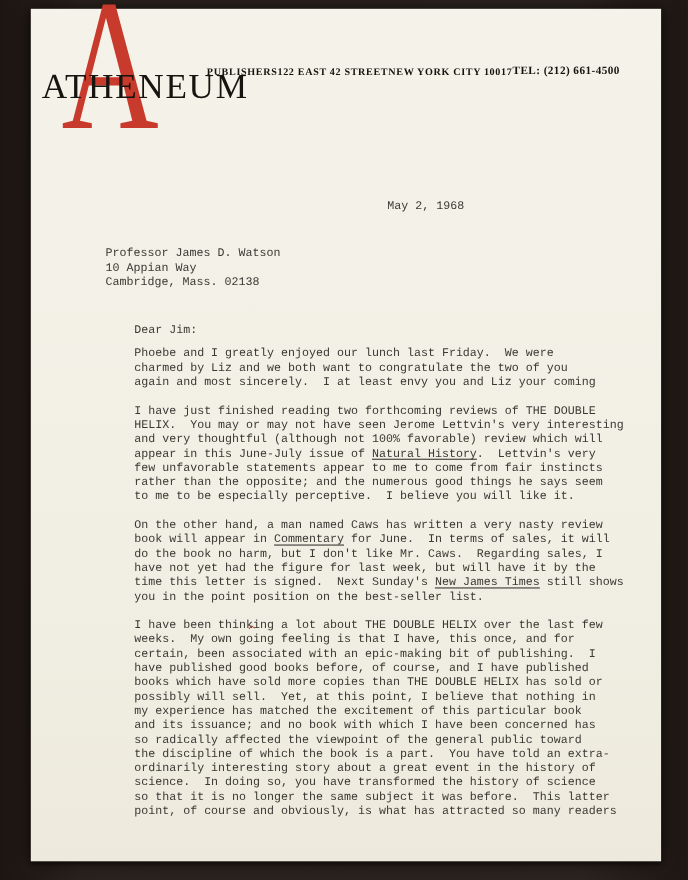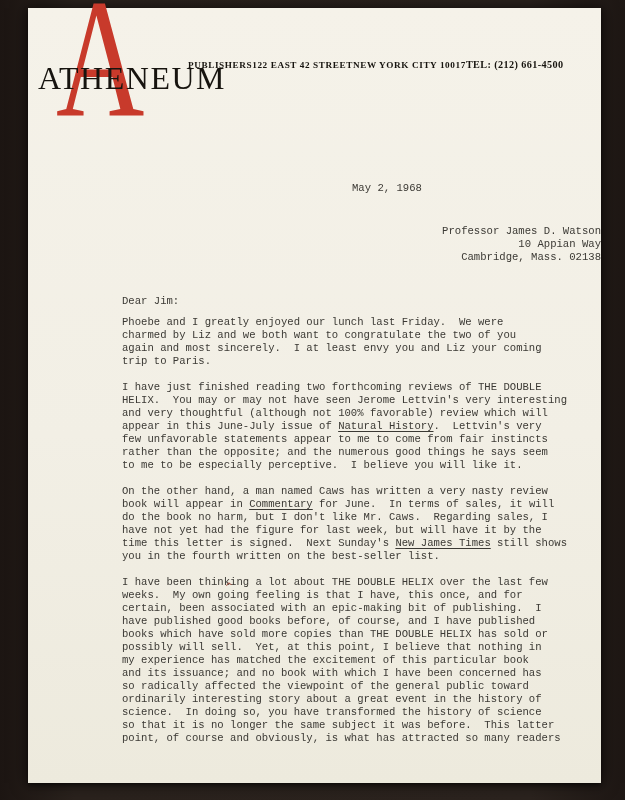--- a/index.html
+++ b/index.html
@@ -46,21 +46,21 @@
     font-weight:bold;white-space:nowrap;
   }
   .info-line .tel{font-size:10.2px;letter-spacing:0.4px;}
   
   .typed{
     font-family:"Liberation Mono", monospace;
     font-size:10.6px;line-height:13px;color:var(--ink);
     white-space:pre;
   }
   .date{margin-top:34px;margin-left:324px;}
-  .recipient{margin-top:30px;margin-left:68px;text-align:right;}
+  .recipient{margin-top:30px;margin-left:68px;}
   .salutation{margin-top:31px;margin-left:94px;}
   .letter-body{margin-top:8px;margin-left:94px;}
   .paragraph{margin:0 0 13px 0;}
   .u{text-decoration:underline;text-underline-offset:2px;}
   .annotated{position:relative;text-align:right;}
   .ink-mark{
     position:absolute;left:8px;top:-9px;
     font-family:"DejaVu Sans", sans-serif;
     font-style:italic;font-size:10px;color:#9c4536;
     transform:rotate(-8deg);
@@ -91,49 +91,49 @@
         <div class="typed">Cambridge, Mass. 02138</div>
       </div>
 
     <div class="salutation typed">Dear Jim:</div>
 
     <div class="letter-body">
         <div class="paragraph">
           <div class="typed"><span class="">Phoebe and I greatly enjoyed our lunch last Friday.  We were</span></div>
           <div class="typed"><span class="">charmed by Liz and we both want to congratulate the two of you</span></div>
           <div class="typed"><span class="">again and most sincerely.  I at least envy you and Liz your coming</span></div>
-          <div class="typed"><span class="">trip to Paris.</span></div>
         </div>
         <div class="paragraph">
           <div class="typed"><span class="">I have just finished reading two forthcoming reviews of THE DOUBLE</span></div>
           <div class="typed"><span class="">HELIX.  You may or may not have seen Jerome Lettvin's very interesting</span></div>
           <div class="typed"><span class="">and very thoughtful (although not 100% favorable) review which will</span></div>
           <div class="typed"><span class="">appear in this June-July issue of </span><span class="u">Natural History</span><span class="">.  Lettvin's very</span></div>
           <div class="typed"><span class="">few unfavorable statements appear to me to come from fair instincts</span></div>
           <div class="typed"><span class="">rather than the opposite; and the numerous good things he says seem</span></div>
           <div class="typed"><span class="">to me to be especially perceptive.  I believe you will like it.</span></div>
         </div>
         <div class="paragraph">
           <div class="typed"><span class="">On the other hand, a man named Caws has written a very nasty review</span></div>
           <div class="typed"><span class="">book will appear in </span><span class="u">Commentary</span><span class=""> for June.  In terms of sales, it will</span></div>
           <div class="typed"><span class="">do the book no harm, but I don't like Mr. Caws.  Regarding sales, I</span></div>
           <div class="typed"><span class="">have not yet had the figure for last week, but will have it by the</span></div>
           <div class="typed"><span class="">time this letter is signed.  Next Sunday's </span><span class="u">New James Times</span><span class=""> still shows</span></div>
-          <div class="typed"><span class="">you in the fourth written on the best-seller list.</span></div>
+          <div class="typed"><span class="">you in the point position on the best-seller list.</span></div>
         </div>
         <div class="paragraph">
           <div class="typed"><span class="">I have been thinking a lot about THE DOUBLE HELIX over the last few</span></div>
           <div class="typed"><span class="">weeks.  My own </span><span class="annotated">going<span class="ink-mark">^</span></span><span class=""> feeling is that I have, this once, and for</span></div>
           <div class="typed"><span class="">certain, been associated with an epic-making bit of publishing.  I</span></div>
           <div class="typed"><span class="">have published good books before, of course, and I have published</span></div>
           <div class="typed"><span class="">books which have sold more copies than THE DOUBLE HELIX has sold or</span></div>
           <div class="typed"><span class="">possibly will sell.  Yet, at this point, I believe that nothing in</span></div>
           <div class="typed"><span class="">my experience has matched the excitement of this particular book</span></div>
           <div class="typed"><span class="">and its issuance; and no book with which I have been concerned has</span></div>
           <div class="typed"><span class="">so radically affected the viewpoint of the general public toward</span></div>
+          <div class="typed"><span class="">the discipline of which the book is a part.  You have told an extra-</span></div>
           <div class="typed"><span class="">ordinarily interesting story about a great event in the history of</span></div>
           <div class="typed"><span class="">science.  In doing so, you have transformed the history of science</span></div>
           <div class="typed"><span class="">so that it is no longer the same subject it was before.  This latter</span></div>
           <div class="typed"><span class="">point, of course and obviously, is what has attracted so many readers</span></div>
         </div>
       </div>
 
   </div>
 </div>
 

